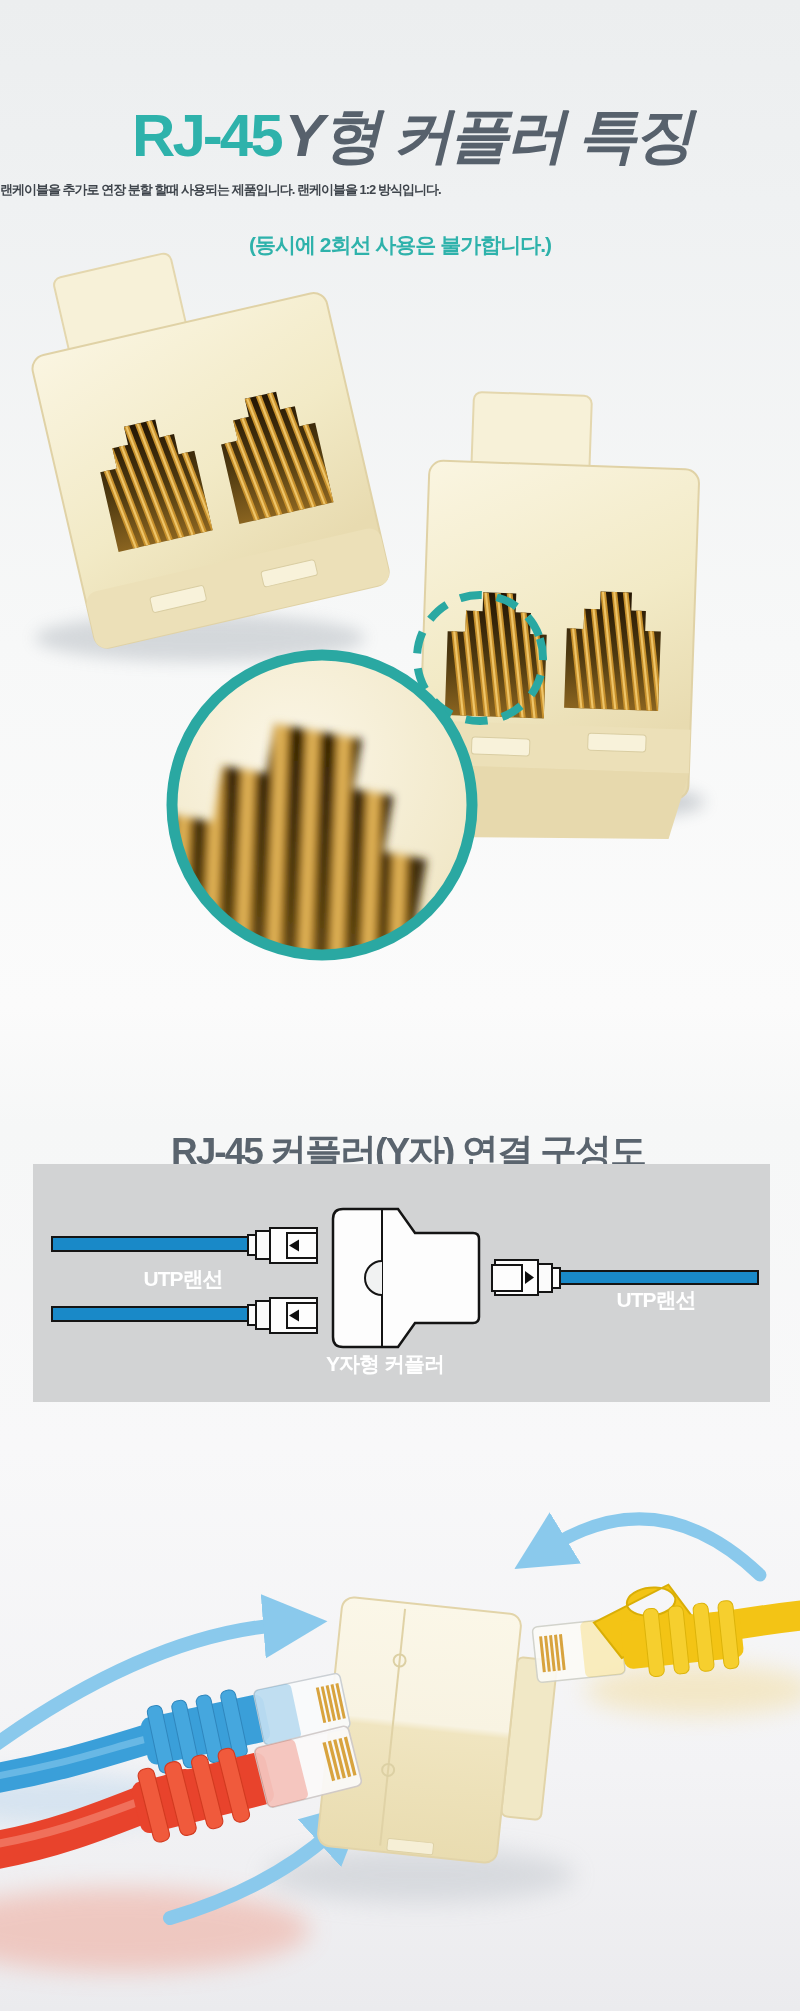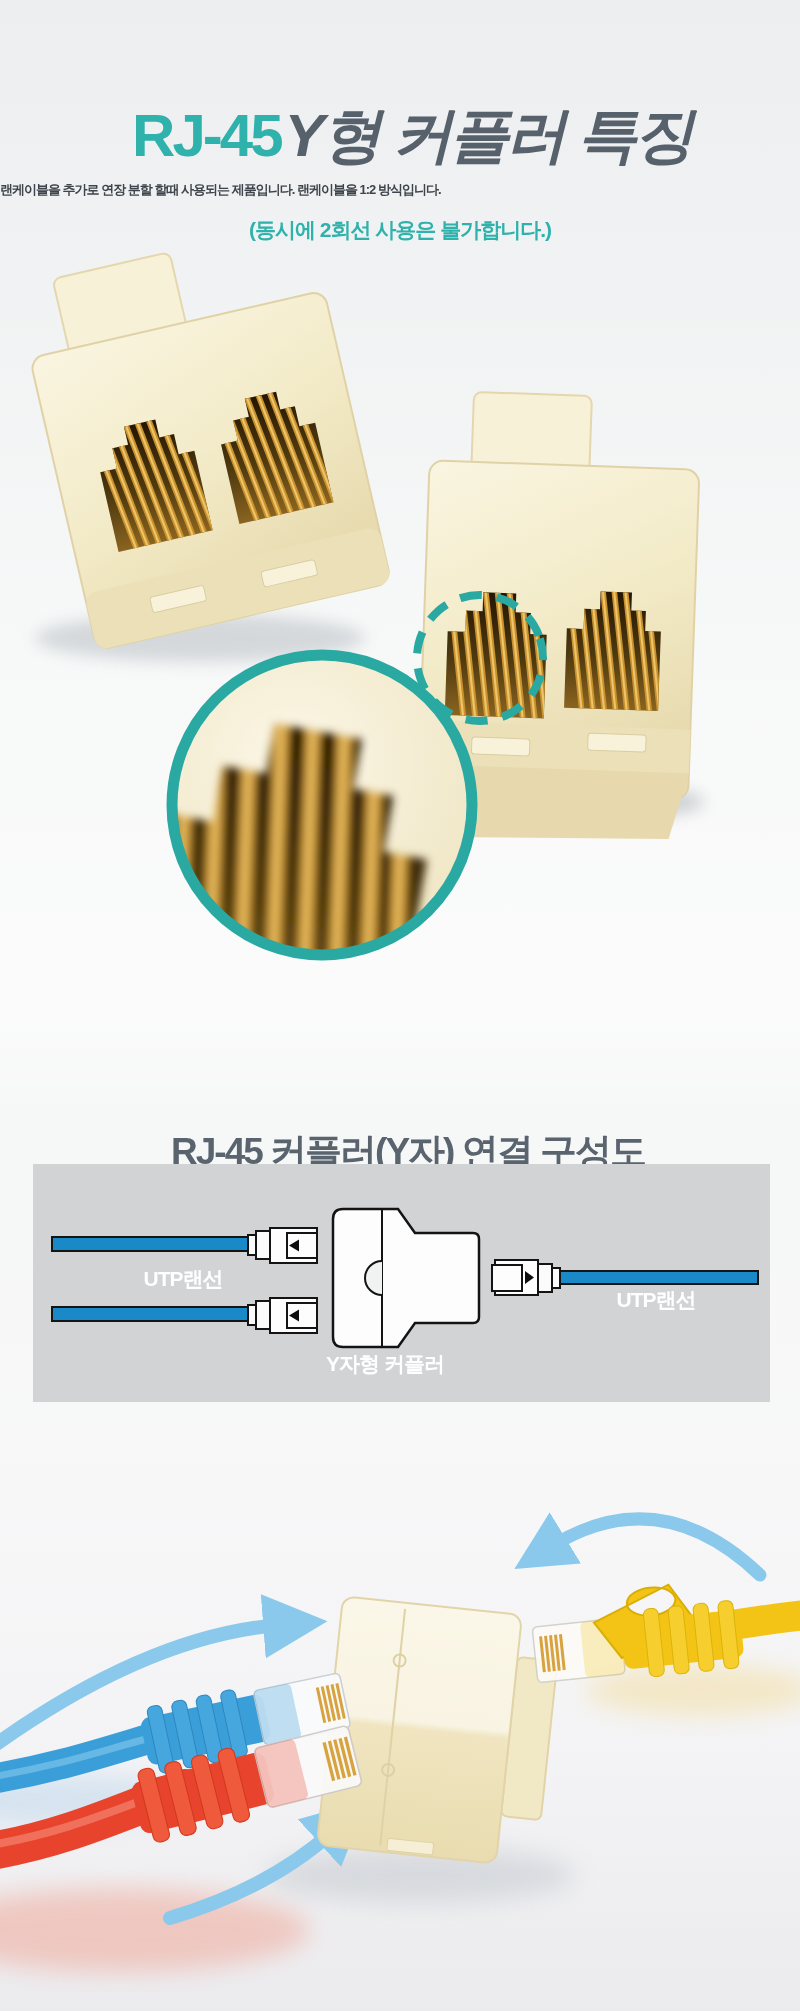--- a/index.html
+++ b/index.html
@@ -7,21 +7,21 @@
     position:relative;width:800px;height:2011px;overflow:hidden;
     font-family:"Liberation Sans","DejaVu Sans",sans-serif;
     background:linear-gradient(180deg,#ecEEef 0%,#eff1f2 10%,#f7f8f8 32%,#fbfbfb 50%,#f6f7f7 56%,#f8f8f9 72%,#f3f3f5 88%,#ebebee 100%);
   }
   
   .hdr{position:absolute;left:0;top:0;width:800px;text-align:center;}
   .title{position:absolute;left:0;top:64px;width:800px;font-size:60px;font-weight:800;letter-spacing:-3px;line-height:1.05;white-space:nowrap;}
   .title .accent{color:#2eb2ab;margin-left:23px;}
   .title .rest{color:#57616c;margin-left:4px;font-style:italic;}
   .subtitle{position:absolute;left:0;top:168px;width:800px;text-align:left;font-size:13px;font-weight:600;color:#3e444b;letter-spacing:-1px;}
-  .note{position:absolute;left:0;top:195px;width:800px;text-align:center;font-size:21px;font-weight:600;color:#2eb2ab;letter-spacing:-1px;}
+  .note{position:absolute;left:0;top:210px;width:800px;text-align:center;font-size:21px;font-weight:600;color:#2eb2ab;letter-spacing:-1px;}
   
   .photo-top{position:absolute;left:0;top:240px;width:800px;height:800px;}
   .photo-top svg{display:block;}
   .caption{position:absolute;left:125px;top:722px;width:400px;text-align:center;font-size:20px;font-weight:600;color:#26292c;letter-spacing:-1px;}
   
   .diagram-title{position:absolute;left:0;top:1096px;width:800px;text-align:center;font-size:37px;font-weight:800;color:#5a646e;letter-spacing:-2px;padding-left:8px;}
   .diagram-box{position:absolute;left:33px;top:1164px;width:737px;height:238px;background:#d2d3d4;}
   .diagram-box svg{position:absolute;left:0;top:0;}
   .dlbl{position:absolute;color:#ffffff;font-size:21px;font-weight:700;letter-spacing:-1px;text-align:center;}
   .dlbl-left{left:52px;top:101px;width:196px;}

